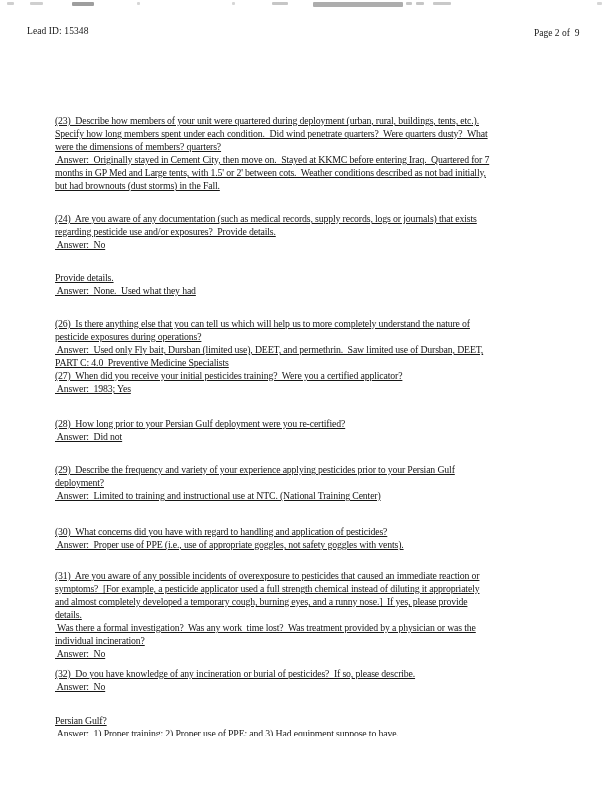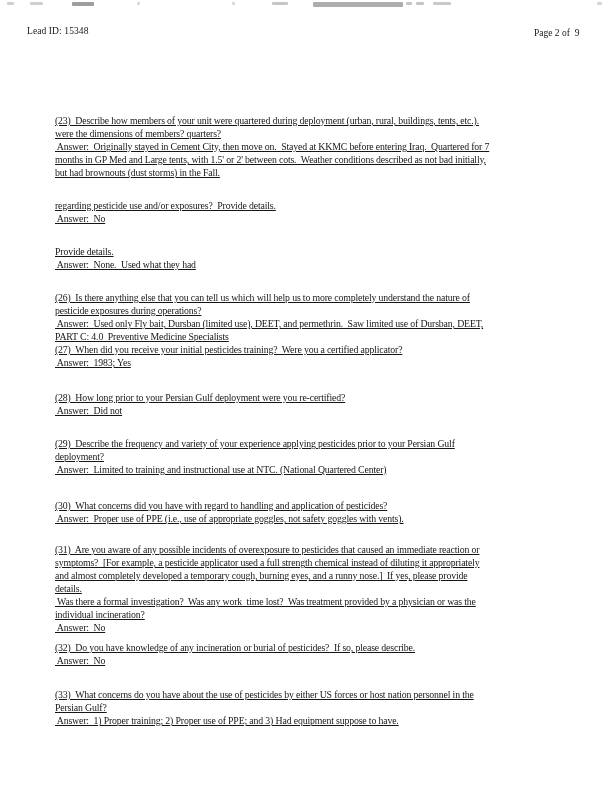--- a/index.html
+++ b/index.html
@@ -89,27 +89,29 @@
   <div class="artifact a10"></div>
   <div class="artifact a11"></div>
 
   <div class="hdr-left">Lead ID: 15348</div>
   <div class="hdr-right">Page 2 of  9</div>
 
   <div class="doc-body">
 
     <div class="blk blk-q23">
       <div class="line">(23)  Describe how members of your unit were quartered during deployment (urban, rural, buildings, tents, etc.).</div>
+      <div class="line">Specify how long members spent under each condition.  Did wind penetrate quarters?  Were quarters dusty?  What</div>
       <div class="line">were the dimensions of members? quarters?</div>
       <div class="line"> Answer:  Originally stayed in Cement City, then move on.  Stayed at KKMC before entering Iraq.  Quartered for 7</div>
       <div class="line">months in GP Med and Large tents, with 1.5' or 2' between cots.  Weather conditions described as not bad initially,</div>
       <div class="line">but had brownouts (dust storms) in the Fall.</div>
     </div>
 
     <div class="blk blk-q24">
+      <div class="line">(24)  Are you aware of any documentation (such as medical records, supply records, logs or journals) that exists</div>
       <div class="line">regarding pesticide use and/or exposures?  Provide details.</div>
       <div class="line"> Answer:  No</div>
     </div>
 
     <div class="blk blk-q25">
       <div class="line">Provide details.</div>
       <div class="line"> Answer:  None.  Used what they had</div>
     </div>
 
     <div class="blk blk-q26">
@@ -125,21 +127,21 @@
     </div>
 
     <div class="blk blk-q28">
       <div class="line">(28)  How long prior to your Persian Gulf deployment were you re-certified?</div>
       <div class="line"> Answer:  Did not</div>
     </div>
 
     <div class="blk blk-q29">
       <div class="line">(29)  Describe the frequency and variety of your experience applying pesticides prior to your Persian Gulf</div>
       <div class="line">deployment?</div>
-      <div class="line"> Answer:  Limited to training and instructional use at NTC. (National Quartered Center)</div>
+      <div class="line"> Answer:  Limited to training and instructional use at NTC. (National Training Center)</div>
     </div>
 
     <div class="blk blk-q30">
       <div class="line">(30)  What concerns did you have with regard to handling and application of pesticides?</div>
       <div class="line"> Answer:  Proper use of PPE (i.e., use of appropriate goggles, not safety goggles with vents).</div>
     </div>
 
     <div class="blk blk-q31">
       <div class="line">(31)  Are you aware of any possible incidents of overexposure to pesticides that caused an immediate reaction or</div>
       <div class="line">symptoms?  [For example, a pesticide applicator used a full strength chemical instead of diluting it appropriately</div>
@@ -149,19 +151,18 @@
       <div class="line">individual incineration?</div>
       <div class="line"> Answer:  No</div>
     </div>
 
     <div class="blk blk-q32">
       <div class="line">(32)  Do you have knowledge of any incineration or burial of pesticides?  If so, please describe.</div>
       <div class="line"> Answer:  No</div>
     </div>
 
     <div class="blk blk-q33">
-      <div class="line">(33)  What concerns do you have about the use of pesticides by either US forces or host nation personnel in the</div>
       <div class="line">Persian Gulf?</div>
       <div class="line"> Answer:  1) Proper training; 2) Proper use of PPE; and 3) Had equipment suppose to have.</div>
     </div>
 
   </div>
 </div>
 
 </body></html>

